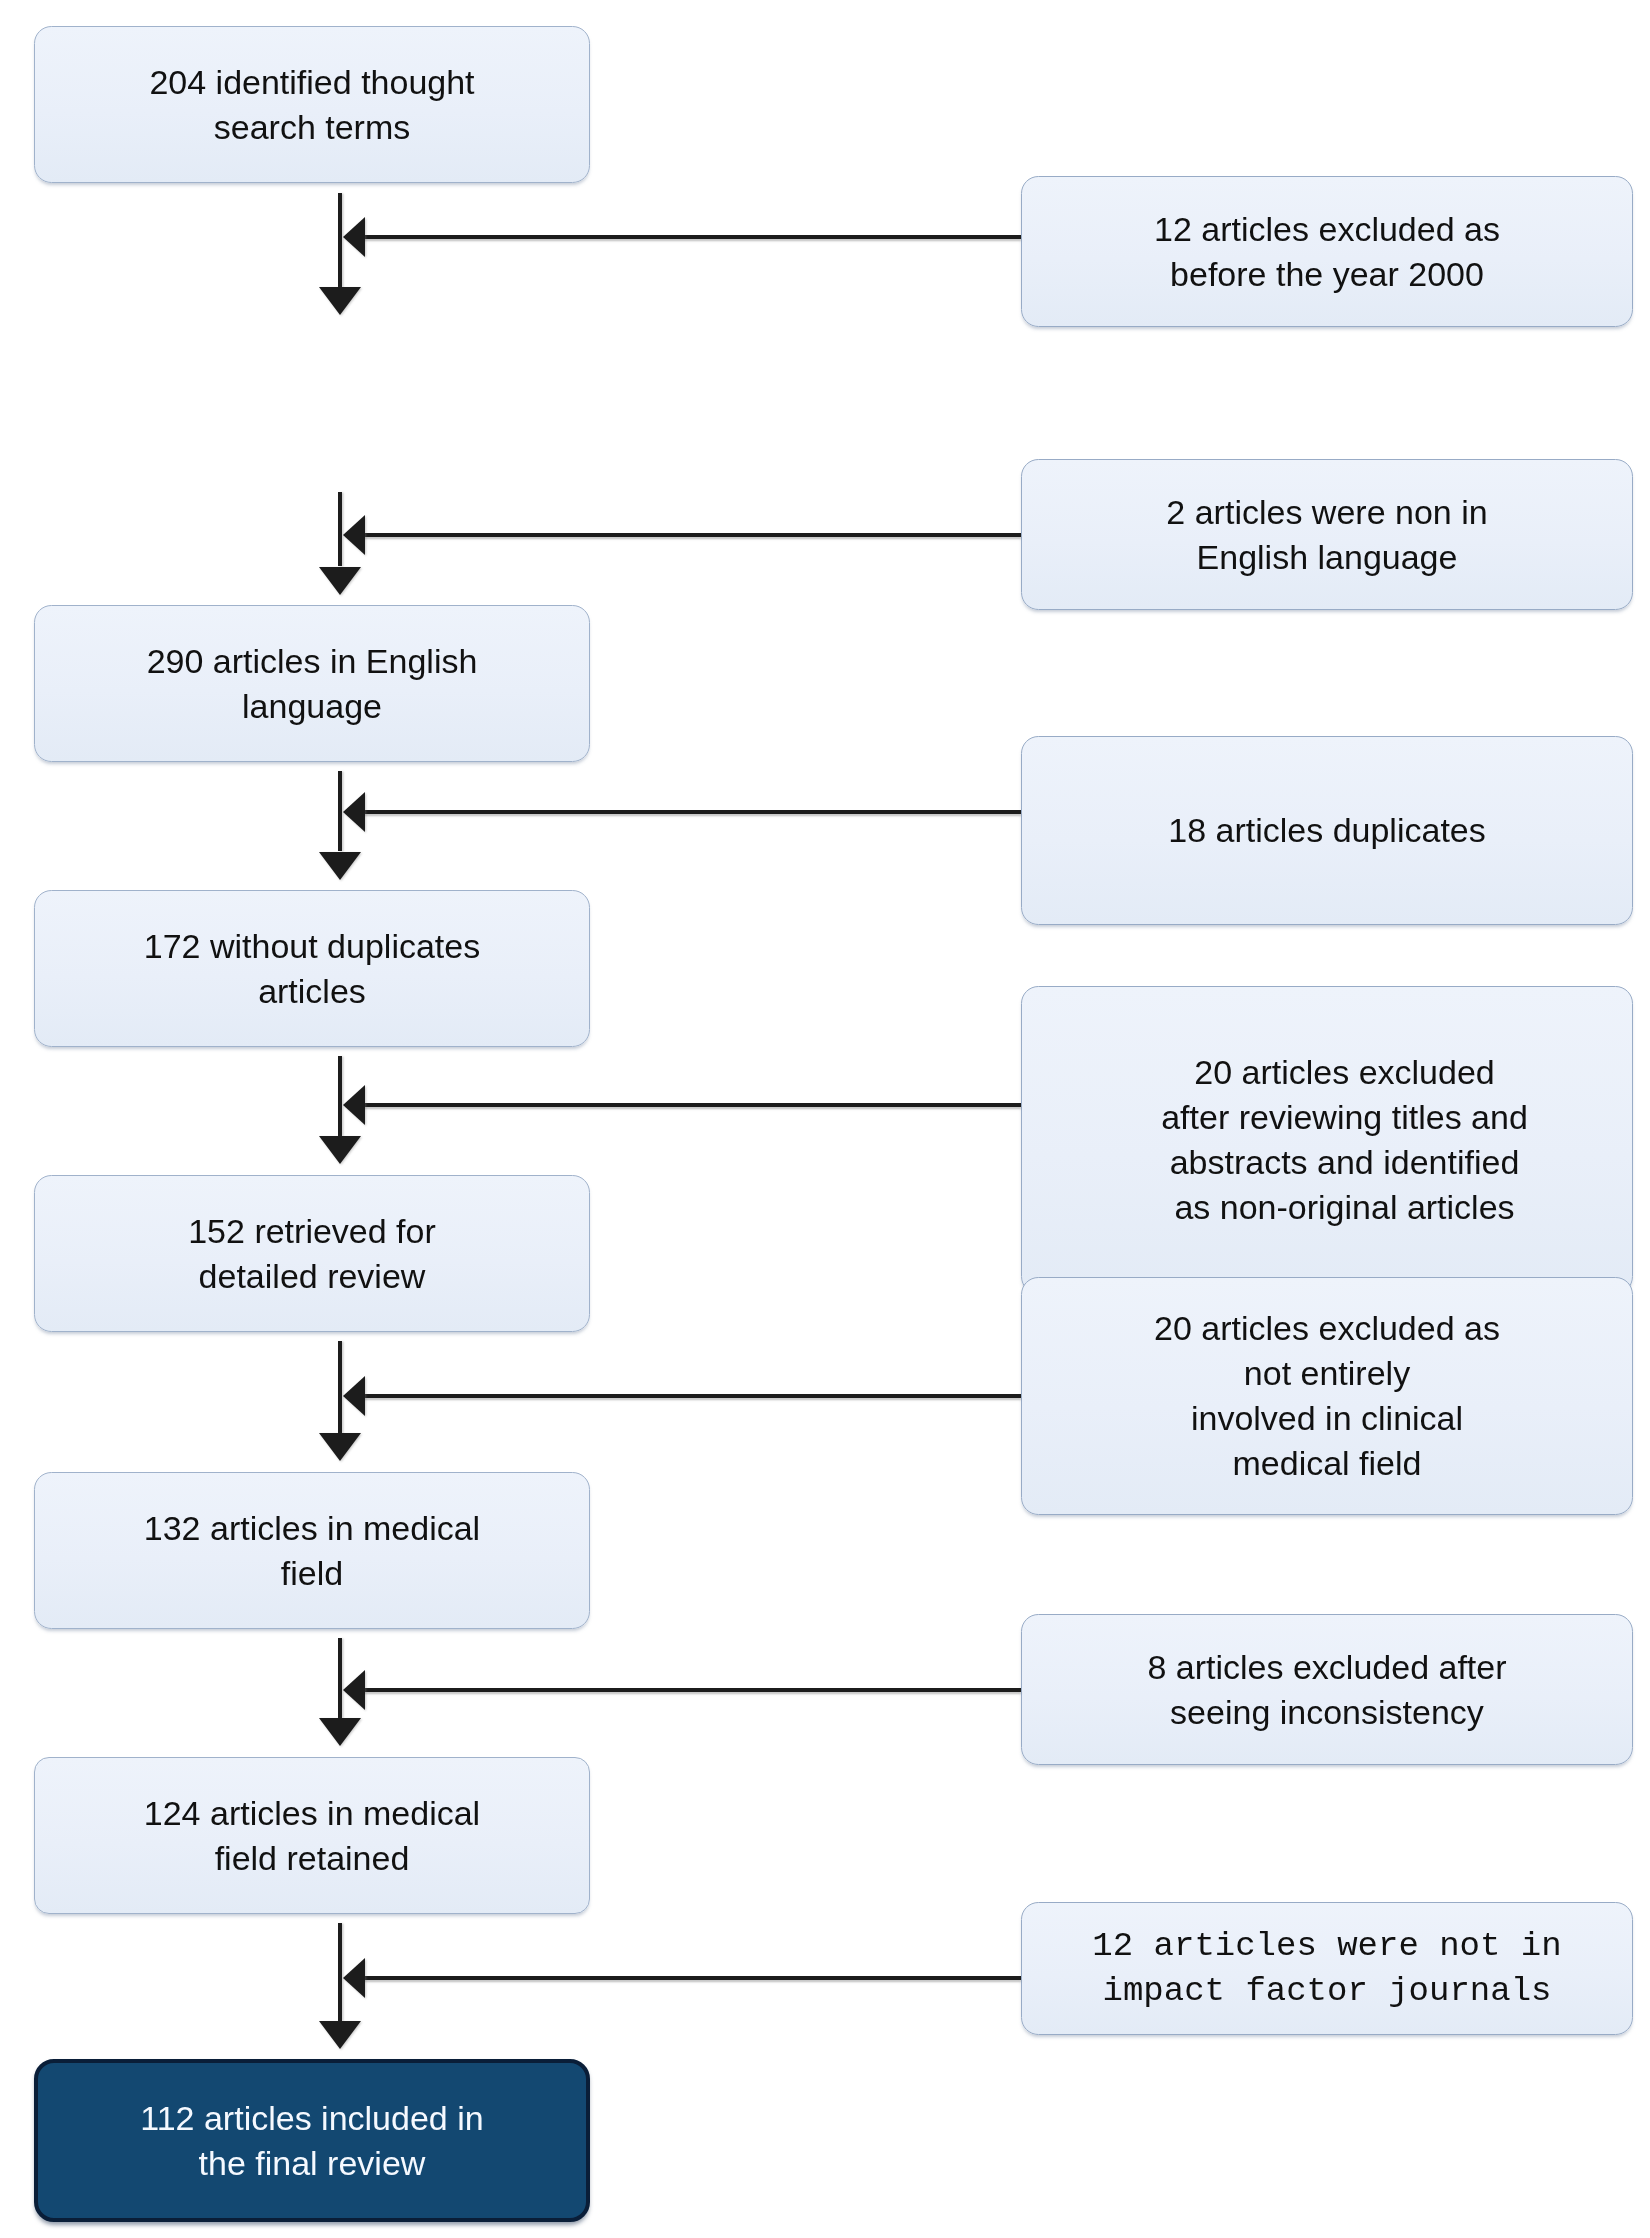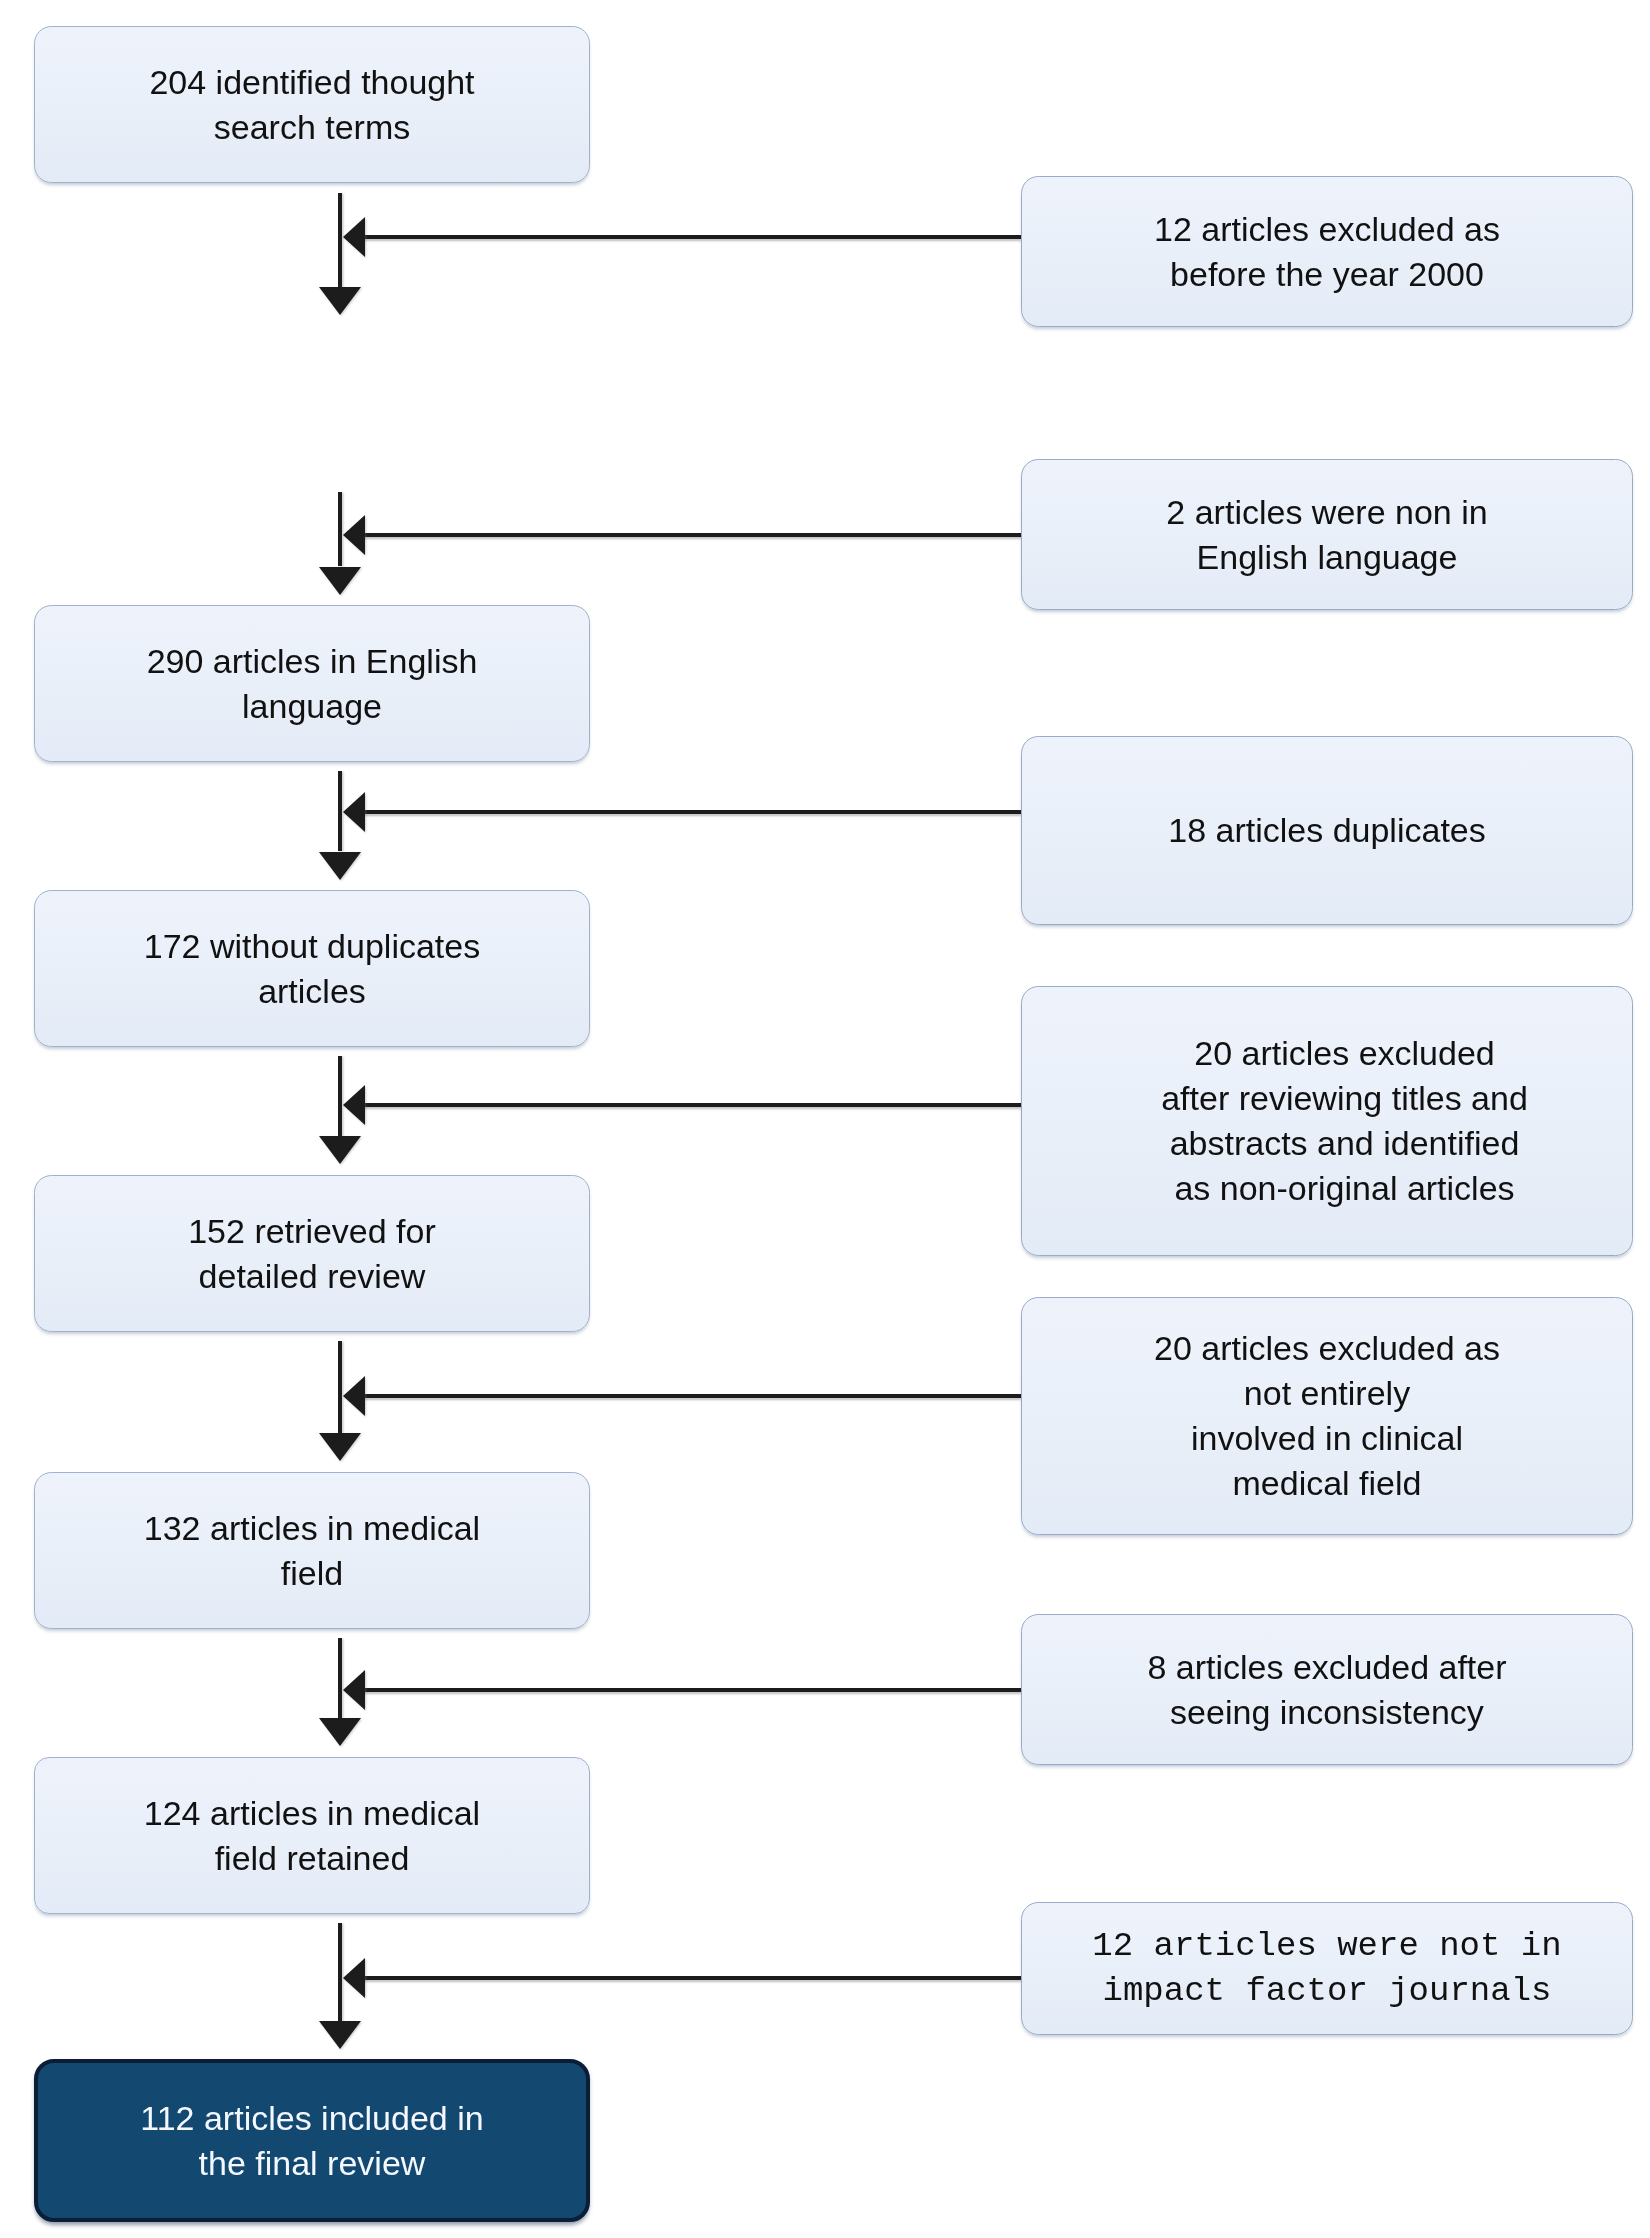--- a/index.html
+++ b/index.html
@@ -69,22 +69,22 @@
   #b3{top:605px;height:157px;}
   #b4{top:890px;height:157px;}
   #b5{top:1175px;height:157px;}
   #b6{top:1472px;height:157px;}
   #b7{top:1757px;height:157px;border-radius:15px;}
   #b8{top:2059px;height:163px;}
   
   #r1{top:176px;height:151px;}
   #r2{top:459px;height:151px;}
   #r3{top:736px;height:189px;}
-  #r4{top:986px;height:270px;padding-left:35px;}
-  #r5{top:1277px;height:238px;margin-top:20px;}
+  #r4{top:986px;height:308px;padding-left:35px;}
+  #r5{top:1277px;height:238px;}
   #r6{top:1614px;height:151px;}
   #r7{top:1902px;height:133px;font-family:Liberation Mono, monospace;}
   
   #v1{top:193px;height:95px;} #ad1{top:287px;} #h1{top:235px;} #al1{top:217px;}
   
   #v2{top:492px;height:74px;} #ad2{top:567px;} #h2{top:533px;} #al2{top:515px;}
   
   #v3{top:771px;height:80px;} #ad3{top:852px;} #h3{top:810px;} #al3{top:792px;}
   
   #v4{top:1056px;height:80px;} #ad4{top:1136px;} #h4{top:1103px;} #al4{top:1085px;}

